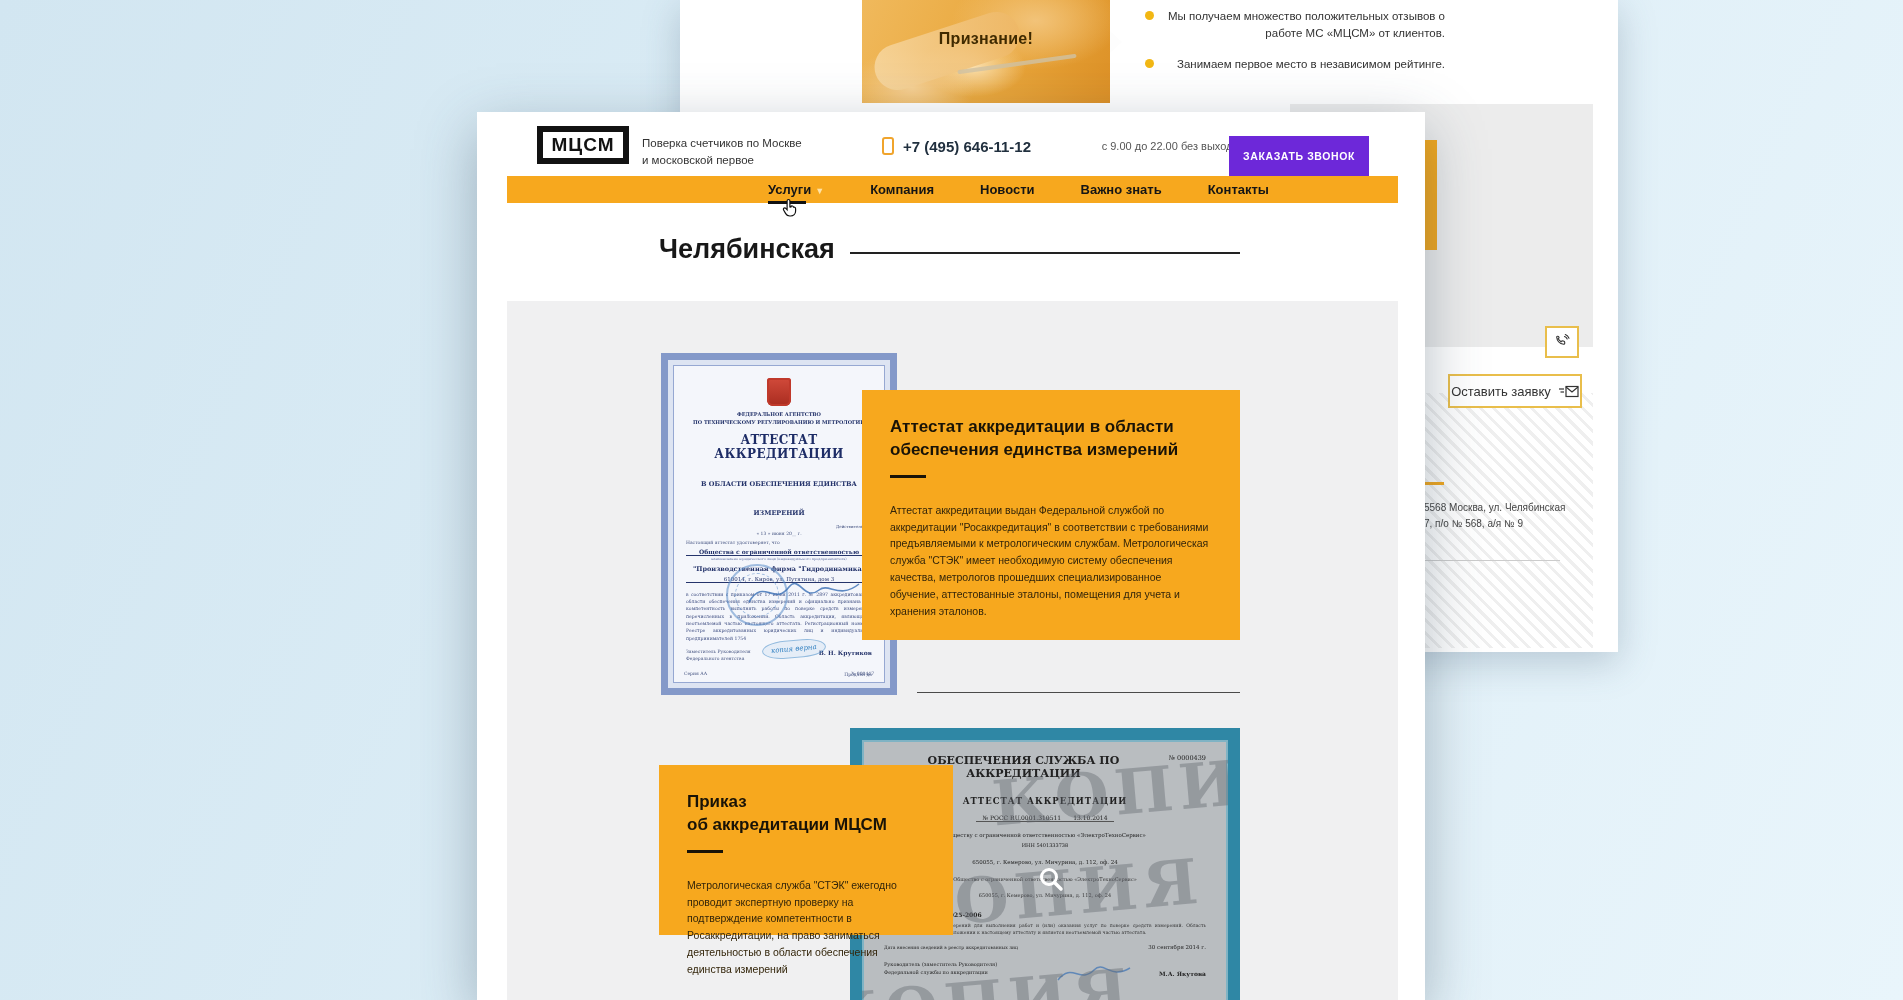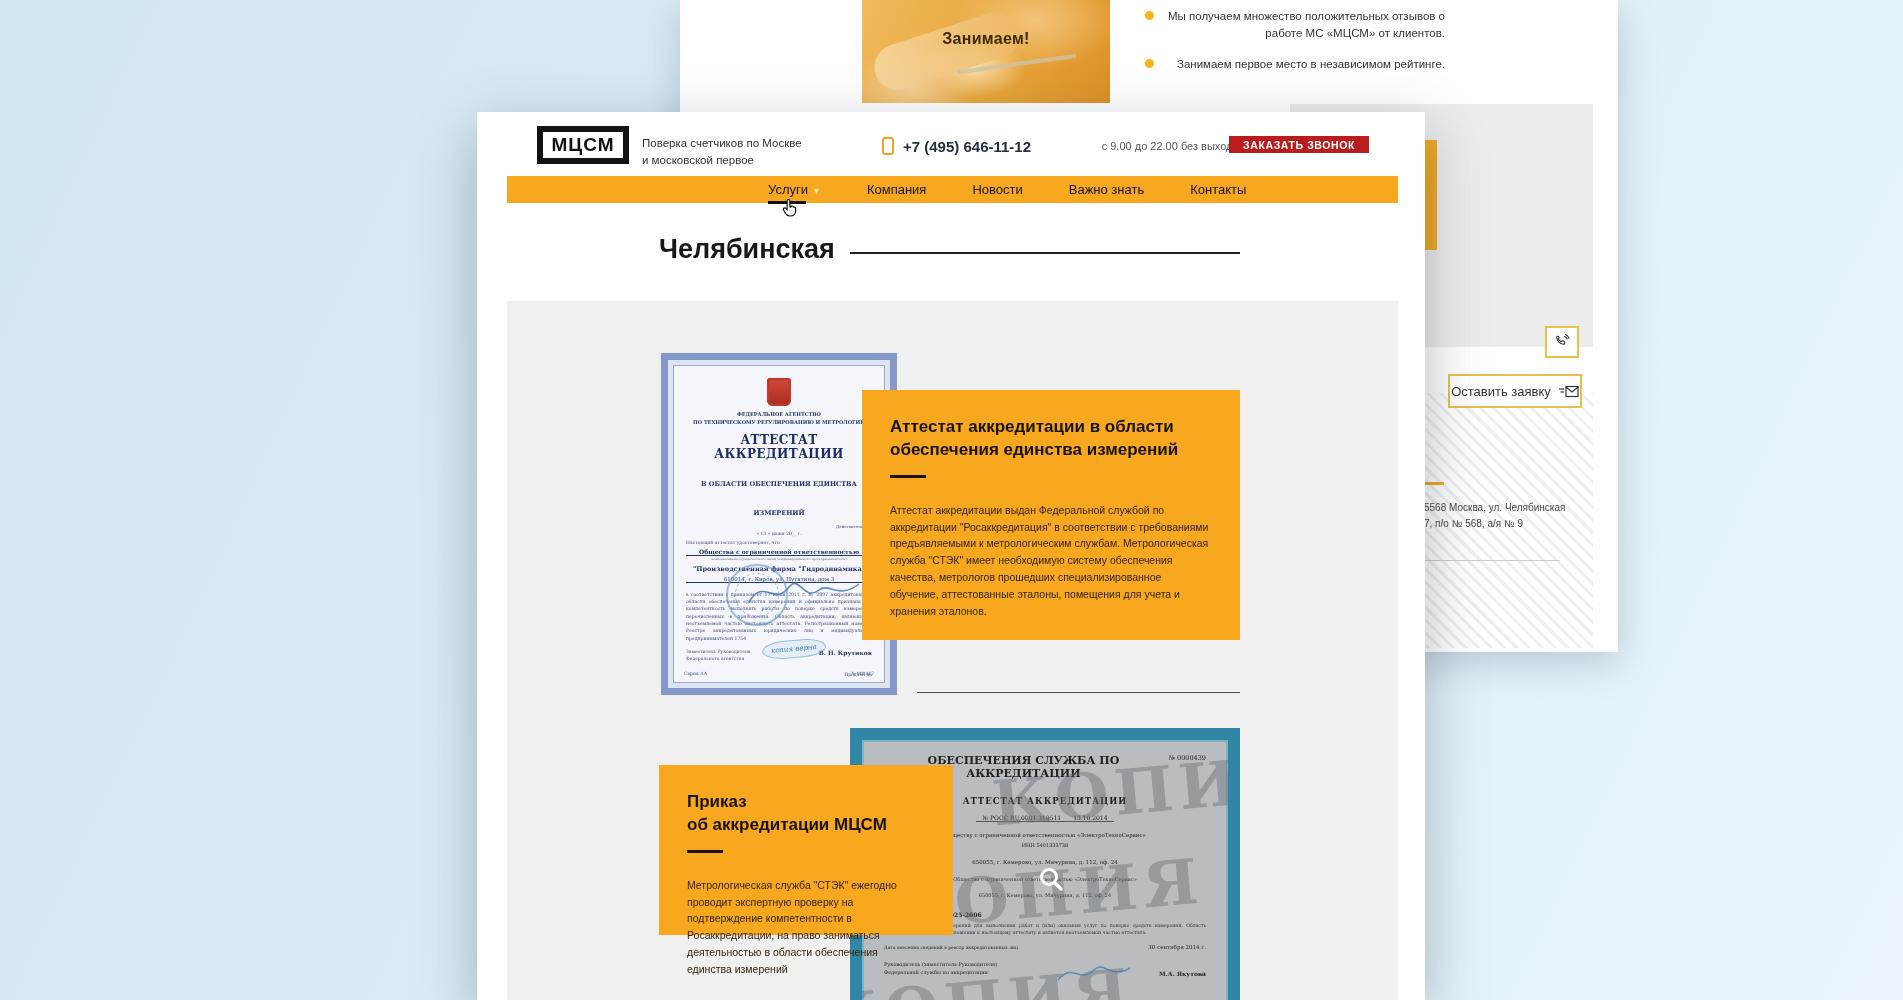--- a/index.html
+++ b/index.html
@@ -50,26 +50,26 @@
   .modal { left:477px; top:112px; width:948px; height:888px; background:#fff;
       box-shadow:0 18px 55px rgba(55,75,95,.38); }
   .logo { left:60px; top:14px; width:92px; height:38px; border:6px solid #121212;
       display:flex; align-items:center; justify-content:center; font-weight:900;
       font-size:19px; letter-spacing:1px; color:#121212; cursor:pointer; }
   .tagline { left:165px; top:23px; font-size:11.5px; color:#333; line-height:1.5; }
   .phone-wrap { left:405px; top:25px; display:flex; align-items:center; gap:9px; }
   .mobile-icon { width:12px; height:18px; border:2px solid #f0a42c; border-radius:3px; }
   .phone-num { font-size:15px; font-weight:bold; color:#21303f; }
   .hours { right:170px; top:28px; font-size:11px; color:#555; }
-  .call-btn { right:56px; top:24px; height:17px; padding:4px 14px; background:#b91c1c;
+  .call-btn { right:56px; top:24px; height:40px; padding:4px 14px; background:#6d28d9;
       color:#fff; font-size:10.5px; font-weight:bold; letter-spacing:.6px;
       display:flex; align-items:center; cursor:pointer; }
   .nav { left:30px; top:64px; width:891px; height:27px; background:#f7a81e;
       display:flex; align-items:center; padding-left:261px; gap:46px; }
-  .nav-item { position:relative; font-size:13px; font-weight:normal; color:#151515;
+  .nav-item { position:relative; font-size:13px; font-weight:bold; color:#151515;
       cursor:pointer; white-space:nowrap; }
   .nav-item .chev { font-size:9px; color:#ffe3a6; margin-left:4px; }
   .nav-underline { position:absolute; left:0; bottom:-7px; width:38px; height:3px;
       background:#111; }
   .cursor-hand { left:305px; top:86px; z-index:5; }
   .page-title { left:182px; top:122px; font-size:27px; font-weight:bold; color:#181818; }
   .title-line { left:373px; top:140px; width:390px; height:2px; background:#222; }
   .gray-section { left:30px; top:189px; width:891px; height:699px; background:#f0f0f1;
       overflow:hidden; }
 
@@ -152,21 +152,21 @@
 </head>
 <body>
 
 <div id="canvas">
 
   <div class="abs bg-page">
 
     <div class="abs promo-photo">
       <div class="abs promo-hand"></div>
       <div class="abs promo-pen"></div>
-      <div class="abs promo-title">Занимаем!</div>
+      <div class="abs promo-title">Признание!</div>
       <div class="abs promo-arrow"></div>
     </div>
 
     <div class="abs bullets">
       <div class="bullet">Мы получаем множество положительных отзывов о работе МС «МЦСМ» от клиентов.</div>
       <div class="bullet">Занимаем первое место в независимом рейтинге.</div>
     </div>
 
     <div class="abs bg-gray-block"></div>
     <div class="abs bg-yellow-sliver"></div>

